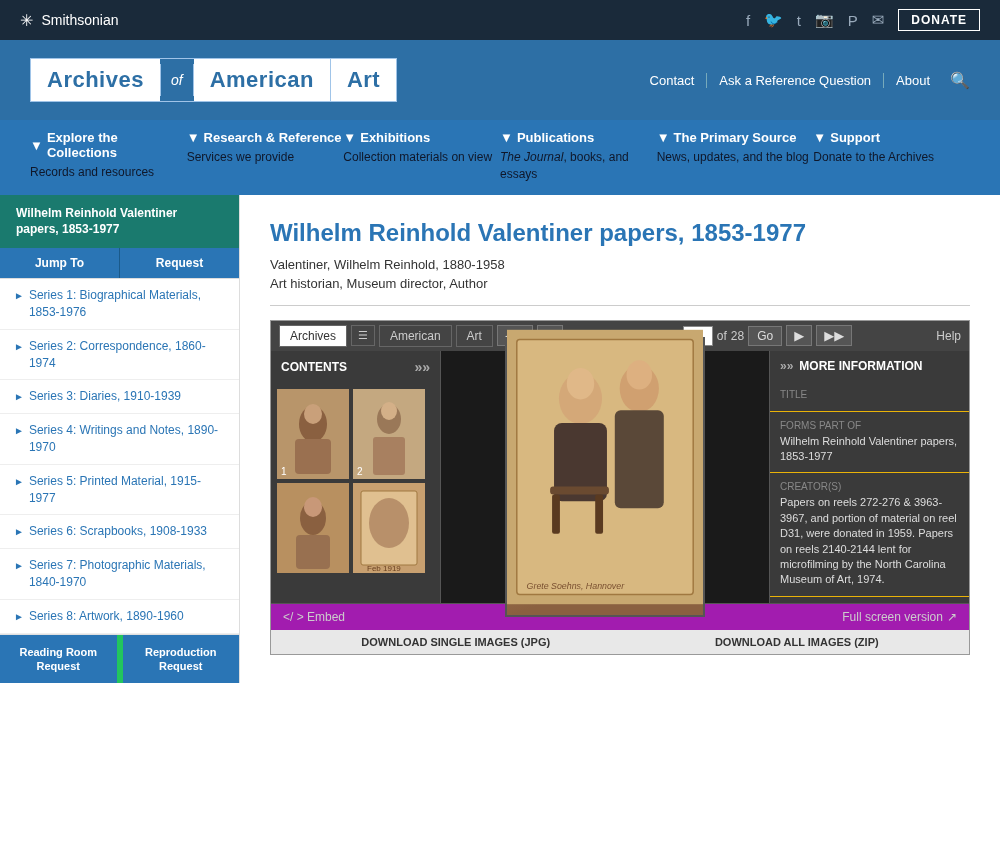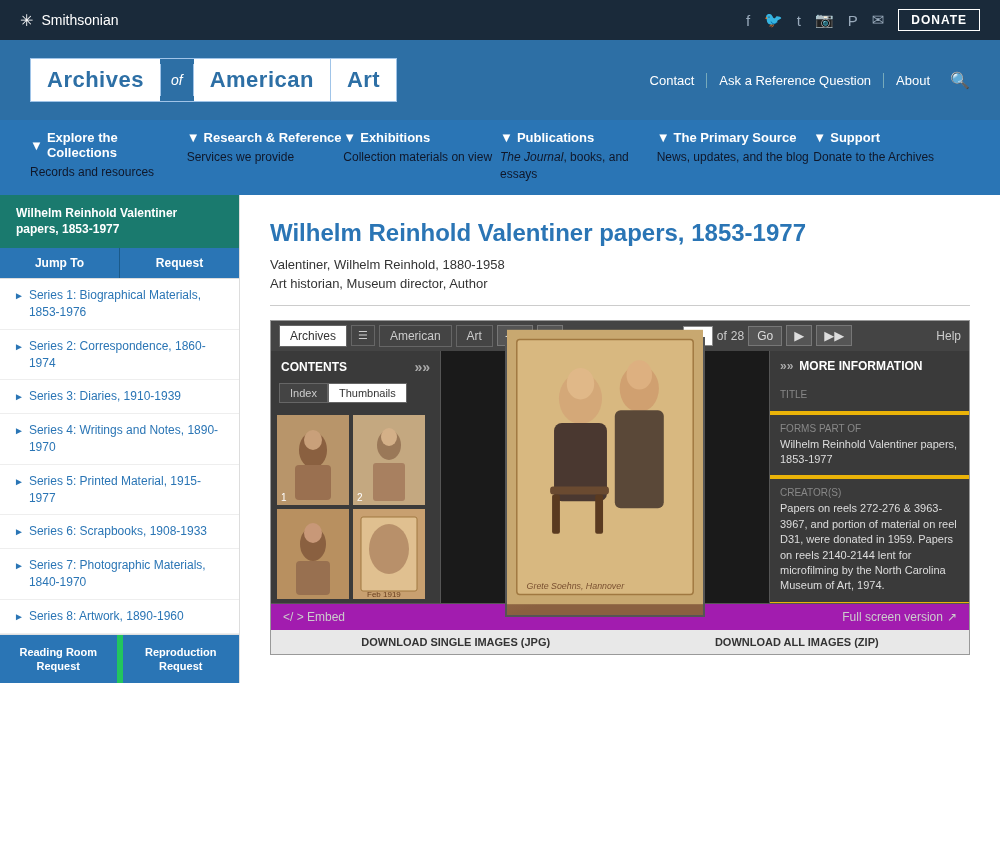--- a/index.html
+++ b/index.html
@@ -300,21 +300,21 @@
     .viewer-info-header {
       display: flex;
       align-items: center;
       gap: 6px;
       padding: 8px 10px;
       color: #fff;
       font-size: 12px;
       font-weight: bold;
     }
     .viewer-info-arrows { color: #aaa; font-size: 12px; }
-    .viewer-info-section { padding: 8px 10px; border-bottom: 4px solid #eab308; }
+    .viewer-info-section { padding: 8px 10px; border-bottom: 1px solid #eab308; }
     .viewer-info-label { font-size: 10px; color: #888; text-transform: uppercase; margin-bottom: 3px; }
     .viewer-info-value { font-size: 11px; color: #ddd; line-height: 1.4; }
 
     .viewer-footer {
       background: #a21caf;
       display: flex;
       align-items: center;
       justify-content: space-between;
       padding: 6px 12px;
       border-top: 1px solid #555;
@@ -486,24 +486,20 @@
         <button class="viewer-nav-btn">▶▶</button>
         <span class="viewer-help">Help</span>
       </div>
 
       <div class="viewer-body">
 
         <div class="viewer-contents">
           <div class="viewer-contents-header">
             <span>CONTENTS</span>
             <span class="viewer-contents-collapse">»»</span>
-          </div>
-          <div class="viewer-contents-tabs">
-            <span class="viewer-contents-tab">Index</span>
-            <span class="viewer-contents-tab active">Thumbnails</span>
           </div>
           <div class="viewer-thumbs">
             <div class="viewer-thumb thumb-1">
               <svg width="72" height="90" viewBox="0 0 72 90">
                 <rect width="72" height="90" fill="#b8956a"></rect>
                 <ellipse cx="36" cy="35" rx="14" ry="18" fill="#8a6040"></ellipse>
                 <ellipse cx="36" cy="25" rx="9" ry="10" fill="#c9a07a"></ellipse>
                 <rect x="18" y="50" width="36" height="35" rx="4" fill="#9a7050"></rect>
               </svg>
               <span class="viewer-thumb-num">1</span>

